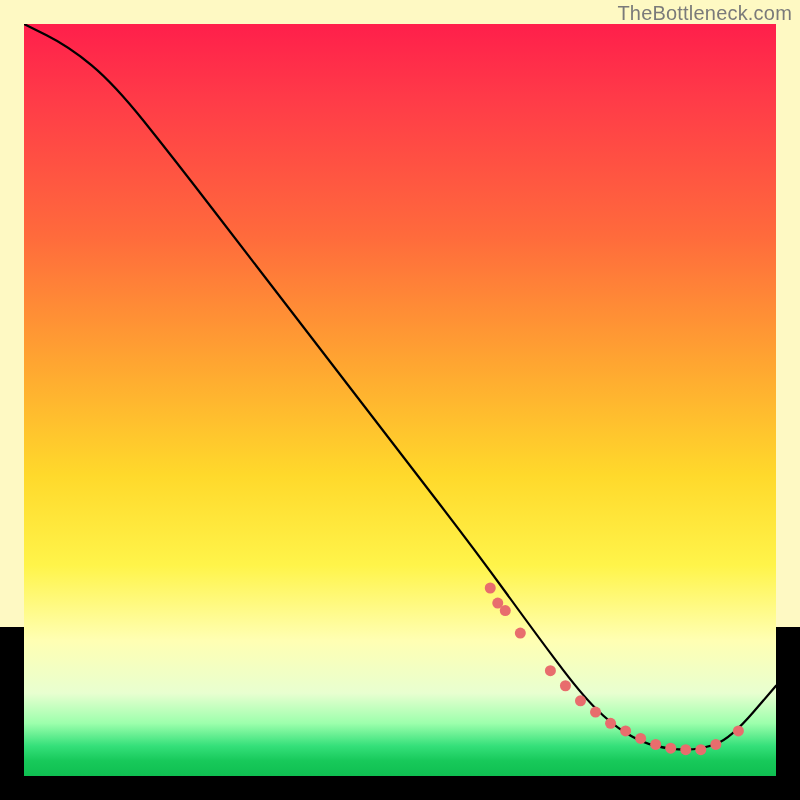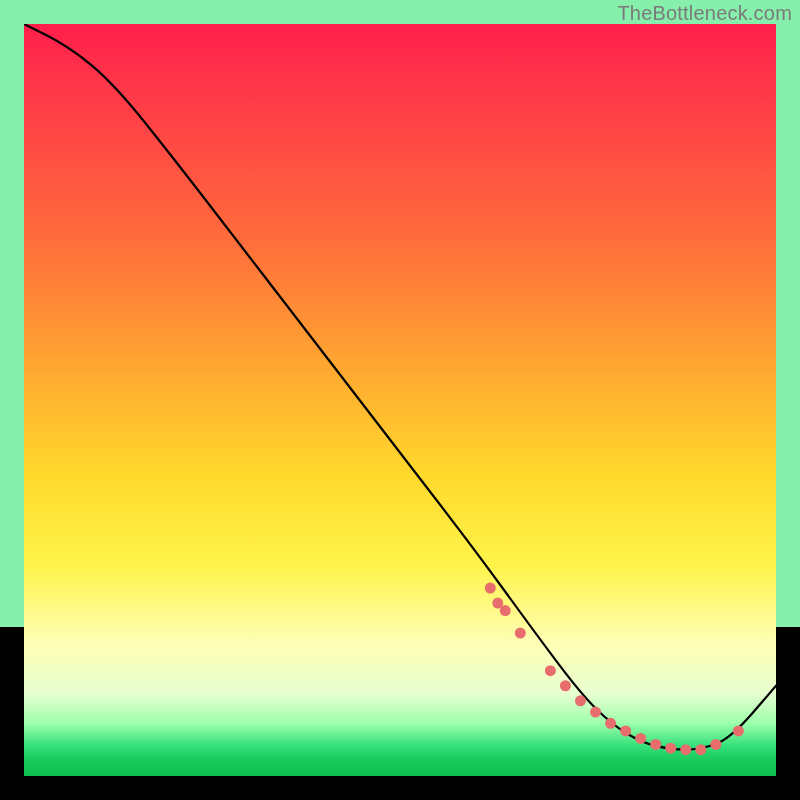--- a/index.html
+++ b/index.html
@@ -8,21 +8,21 @@
     width: 800px;
     height: 800px;
     background: #000;
     font-family: Arial, Helvetica, sans-serif;
     overflow: hidden;
   }
   .frame {
     position: relative;
     width: 800px;
     height: 627px;
-    background: #86efac;
+    background: #fef9c3;
   }
   .plot {
     position: absolute;
     left: 24px;
     top: 24px;
     width: 752px;
     height: 752px;
     
     background: linear-gradient(
       to bottom,

